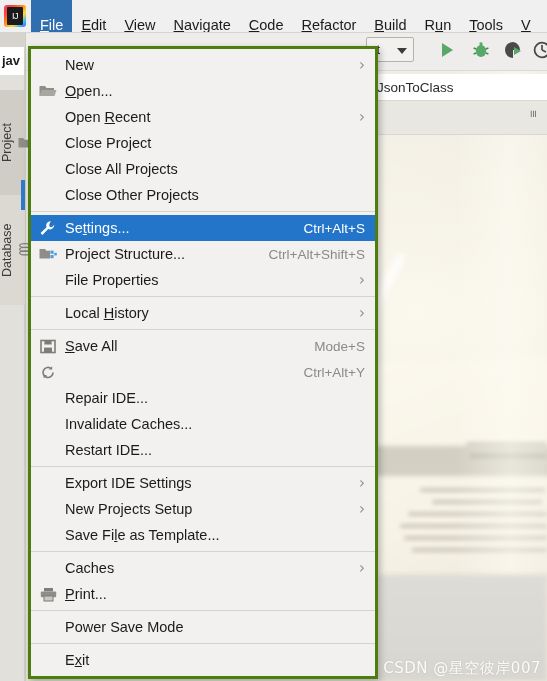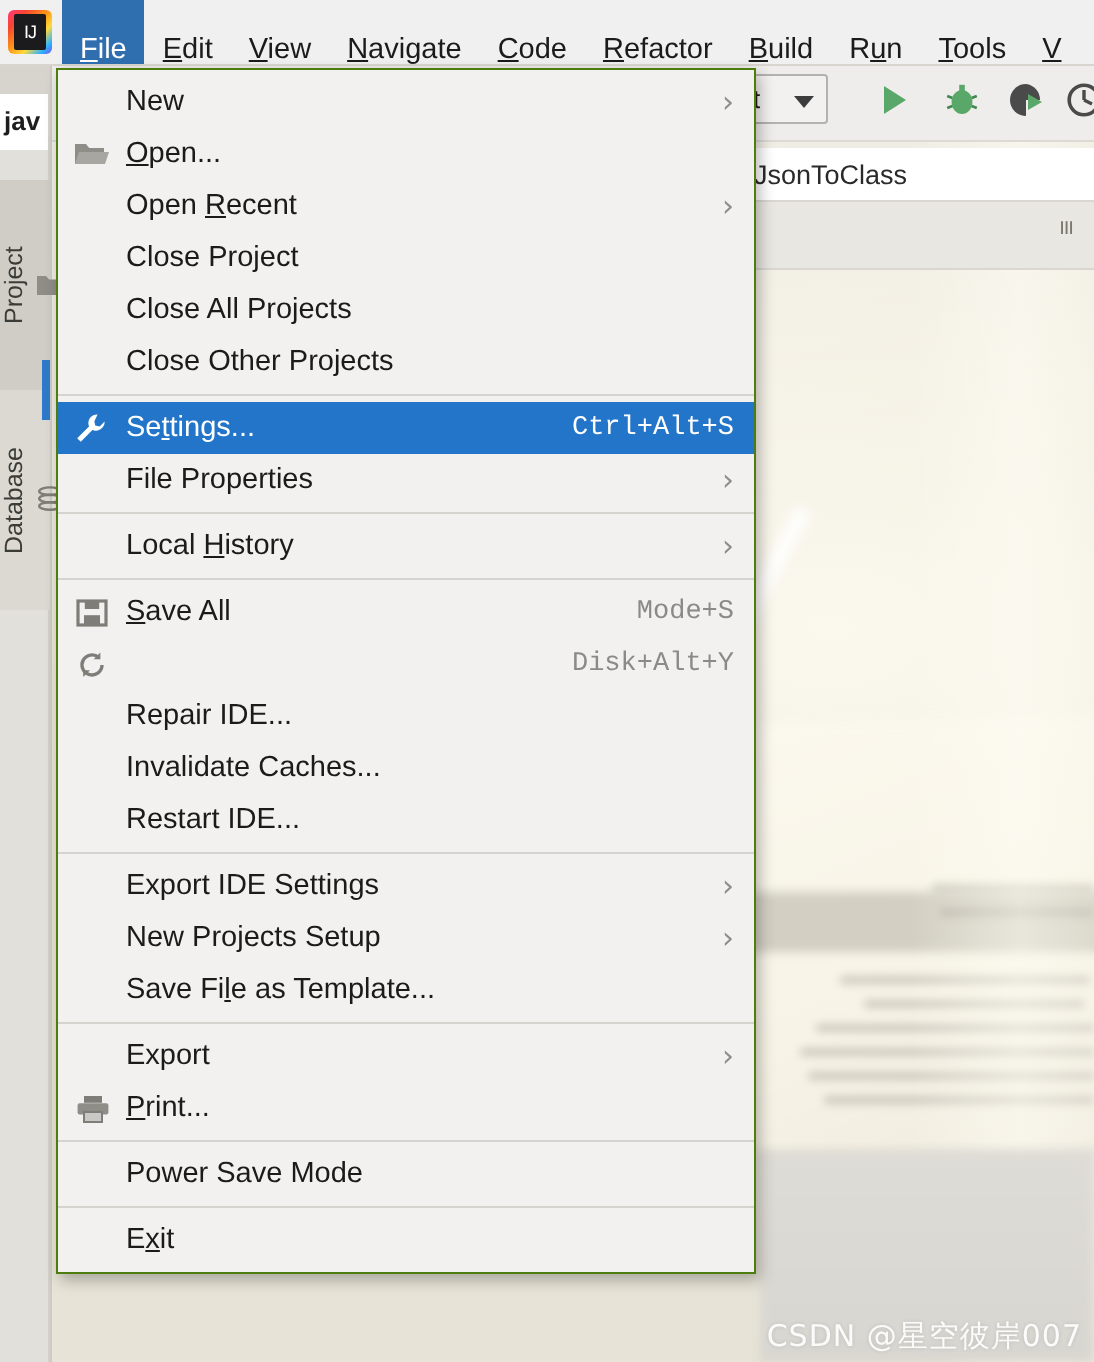--- a/index.html
+++ b/index.html
@@ -201,42 +201,41 @@
     width: 4px; height: 30px;
     background: #2f7ac8;
   }
   .left-sep {
     position: absolute; left: 25px;
     width: 1px; background: #cdcbc4;
   }
 
   
   .menu-popup {
-    position: absolute; left: 28px; top: 34px;
+    position: absolute; left: 28px; top: 46px;
     width: 350px;
     background: #f2f1ef;
-    border: 1px solid #4d7c0f;
+    border: 3px solid #4d7c0f;
     box-shadow: 2px 3px 7px rgba(0,0,0,0.28);
     padding: 3px 0 3px 0;
     z-index: 40;
   }
   .mrow {
     position: relative;
     height: 26px;
     display: flex; align-items: center;
     padding-left: 34px; padding-right: 10px;
     font-size: 14.5px; color: #1b1b1b;
     white-space: nowrap;
   }
   .mrow.sel { background: #2275c9; color: #ffffff; }
   .mrow .accel {
     margin-left: auto;
     font-size: 13.5px;
     color: #8a8a8a;
-    font-family: Liberation Mono, monospace;
   }
   .mrow.sel .accel { color: #ffffff; }
   .mrow .arrow {
     margin-left: auto;
     color: #8d8d8d;
     font-size: 15px;
     line-height: 1;
     font-family: "DejaVu Sans", sans-serif;
   }
   .mrow .micon {
@@ -398,20 +397,32 @@
     <div class="mrow sel">
       <span class="micon">
         <svg viewBox="0 0 18 16" width="18" height="16">
           <path d="M11.8 1.2 a4.4 4.4 0 0 0 -4.3 6.1 L1.6 13.1 l1.8 1.8 l5.8 -5.9 a4.4 4.4 0 0 0 6.1 -4.3 l-2.5 2.5 l-2.2 -0.4 l-0.4 -2.2 Z" fill="#ffffff"></path>
         </svg>
       </span>
       <span>Se<span style="text-decoration:underline">t</span>tings...</span>
       <span class="accel">Ctrl+Alt+S</span>
     </div>
     <div class="mrow">
+      <span class="micon">
+        <svg viewBox="0 0 18 15" width="18" height="15">
+          <path d="M0.5 2 H6 L7.4 3.8 H11 V11.5 H0.5 Z" fill="#8e8d88"></path>
+          <rect x="11.4" y="3.6" width="3.2" height="3.2" fill="#4c9ee0"></rect>
+          <rect x="11.4" y="8" width="3.2" height="3.2" fill="#4c9ee0"></rect>
+          <rect x="15.2" y="5.8" width="2.6" height="2.6" fill="#4c9ee0"></rect>
+        </svg>
+      </span>
+      <span>Project Structure...</span>
+      <span class="accel">Ctrl+Alt+Shift+S</span>
+    </div>
+    <div class="mrow">
       <span>File Properties</span>
       <span class="arrow">›</span>
     </div>
 
     <div class="msep"></div>
 
     <div class="mrow">
       <span>Local <span style="text-decoration:underline">H</span>istory</span>
       <span class="arrow">›</span>
     </div>
@@ -430,21 +441,21 @@
       <span class="accel">Mode+S</span>
     </div>
     <div class="mrow">
       <span class="micon">
         <svg viewBox="0 0 16 15" width="16" height="15">
           <path d="M13 7.5 a5 5 0 1 1 -1.6 -3.7" fill="none" stroke="#7e7d78" stroke-width="1.7"></path>
           <path d="M12.2 1.2 L12.2 4.6 L8.8 4.6 Z" fill="#7e7d78"></path>
           <path d="M3.6 13.5 L3.6 10.1 L7 10.1 Z" fill="#7e7d78"></path>
         </svg>
       </span>
-      <span class="accel">Disk+Alt+Y</span>
+      <span class="accel">Ctrl+Alt+Y</span>
     </div>
     <div class="mrow">
       <span>Repair IDE...</span>
     </div>
     <div class="mrow">
       <span>Invalidate Caches...</span>
     </div>
     <div class="mrow">
       <span>Restart IDE...</span>
     </div>
@@ -459,21 +470,21 @@
       <span>New Projects Setup</span>
       <span class="arrow">›</span>
     </div>
     <div class="mrow">
       <span>Save Fi<span style="text-decoration:underline">l</span>e as Template...</span>
     </div>
 
     <div class="msep"></div>
 
     <div class="mrow">
-      <span>Export</span>
+      <span>Caches</span>
       <span class="arrow">›</span>
     </div>
     <div class="mrow">
       <span class="micon">
         <svg viewBox="0 0 17 15" width="17" height="15">
           <rect x="4" y="1" width="9" height="3.4" fill="#7e7d78"></rect>
           <rect x="0.8" y="4.6" width="15.4" height="5.6" rx="1" fill="#8e8d88"></rect>
           <rect x="4" y="9" width="9" height="5" fill="#c9c8c4" stroke="#7e7d78" stroke-width="1"></rect>
         </svg>
       </span>

